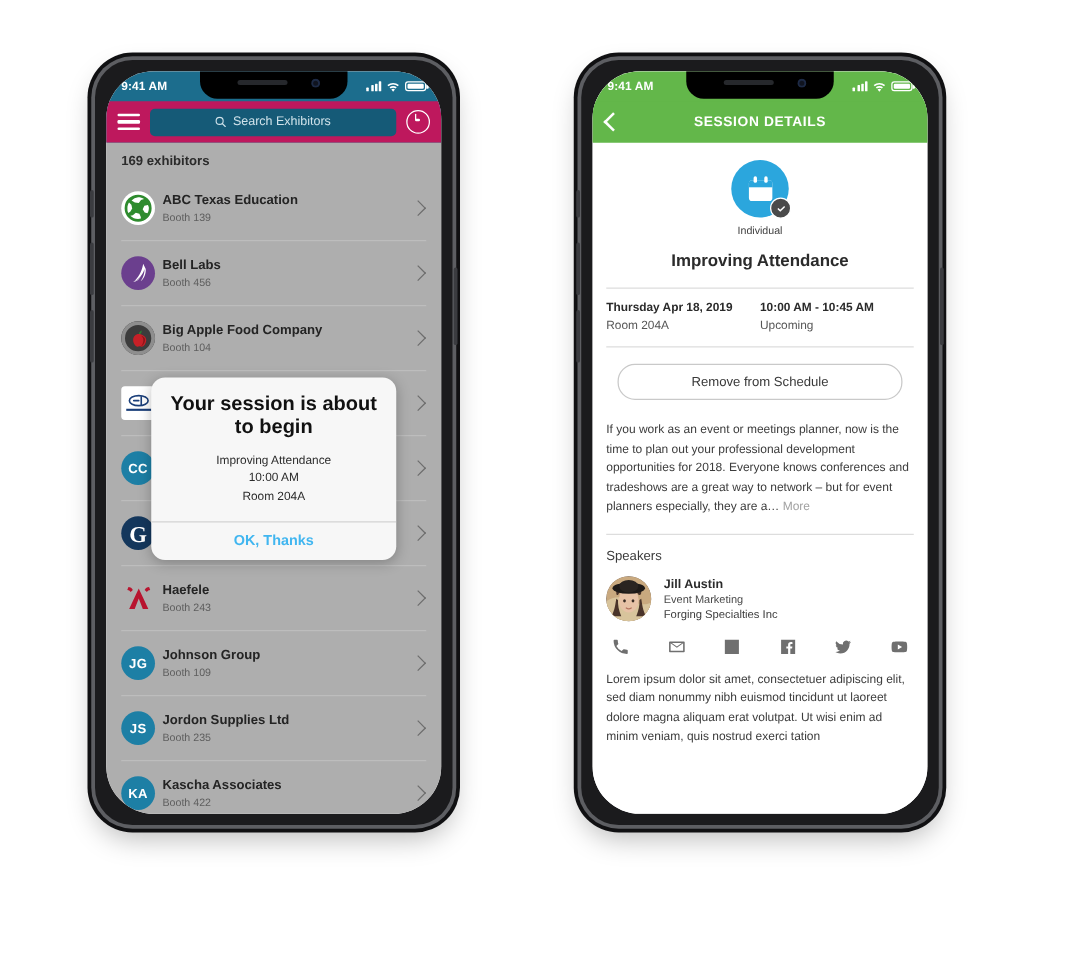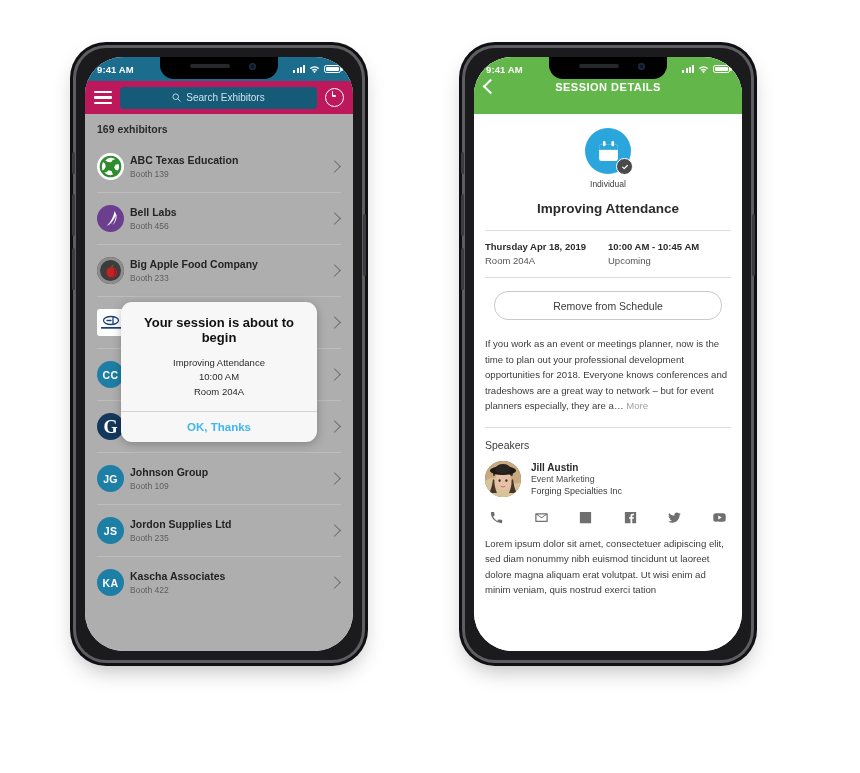--- a/index.html
+++ b/index.html
@@ -227,21 +227,21 @@
     top: 245px;
     width: 196px;
     background: #f7f7f7;
     border-radius: 11px;
     box-shadow: 0 2px 10px rgba(0,0,0,.25);
     overflow: hidden;
     text-align: center;
   }
   .modal-body { padding: 13px 12px 12px; }
   .modal-title {
-    font-size: 13px;
+    font-size: 16px;
     font-weight: bold;
     color: #111111;
     margin-bottom: 11px;
   }
   .modal-line { font-size: 9.5px; color: #2b2b2b; line-height: 1.5; }
   .modal-btn {
     border-top: 1px solid #d3d3d3;
     padding: 9px 0;
     font-size: 11.5px;
     color: #41b6f0;
@@ -249,21 +249,21 @@
     cursor: pointer;
   }
 
   
   .session-screen { position: absolute; inset: 0; background: #ffffff; }
   .green-top { background: #63b74a; }
   .navbar-green {
     height: 33px;
     background: #63b74a;
     display: flex;
-    align-items: flex-start;
+    align-items: center;
     padding: 0 11px;
     box-sizing: border-box;
     position: relative;
   }
   .back-chev {
     width: 9px; height: 9px;
     border-left: 2.3px solid #fff;
     border-bottom: 2.3px solid #fff;
     transform: rotate(45deg);
     cursor: pointer;
@@ -464,21 +464,21 @@
           <div class="ex-item">
             <div class="ex-logo logo-apple">
               <svg viewBox="0 0 24 24">
                 <path fill="#2f7d2f" d="M12.6 5.3c1-1.4 2.6-2 2.6-2s.1 1.9-1 3.2c-.8 1-1.9 1.3-1.9 1.3s-.3-1.4.3-2.5z"></path>
                 <path fill="#c62027" d="M12 7c-3.3 0-6 2.8-6 6.4 0 3.6 2.6 7.1 4.6 7.1 1 0 1.1-.6 2.3-.6 1.1 0 1.4.6 2.3.6 2 0 4.8-3.6 4.8-7.2C20 9.7 15.3 7 12 7z"></path>
                 <path fill="#8f1419" d="M14.6 8.8c1.6 1.2 2.3 3 2.3 5 0 2.6-1.5 5.5-2.8 6.4 2-.1 4.6-3.7 4.6-7.1 0-2.2-1.8-3.9-4.1-4.3z"></path>
               </svg>
             </div>
             <div class="ex-text">
               <div class="ex-name">Big Apple Food Company</div>
-              <div class="ex-booth">Booth 233</div>
+              <div class="ex-booth">Booth 104</div>
             </div>
             <div class="chev"></div>
           </div>
 
           <div class="ex-item">
             <div class="ex-logo logo-chameleon">
               <svg viewBox="0 0 52 34">
                 <ellipse cx="26" cy="12" rx="15" ry="8" fill="none" stroke="#1b3f7a" stroke-width="2.6"></ellipse>
                 <path d="M18 12h8M30 6v12" stroke="#1b3f7a" stroke-width="2.6" stroke-linecap="round"></path>
                 <rect x="6" y="25" width="40" height="3.4" fill="#1b3f7a"></rect>
@@ -506,20 +506,33 @@
                 <text x="20" y="30" text-anchor="middle" font-family="Liberation Serif, serif" font-size="27" fill="#ffffff">G</text>
               </svg>
             </div>
             <div class="ex-text">
               <div class="ex-name">Global Deli</div>
               <div class="ex-booth">Booth 177</div>
             </div>
             <div class="chev"></div>
           </div>
 
+          <div class="ex-item">
+            <div class="ex-logo logo-haefele">
+              <svg viewBox="0 0 44 36">
+                <path fill="#b8142f" d="M22 4 35 32h-7.5L22 17.5 16.5 32H9L22 4z"></path>
+                <path fill="#b8142f" d="M8 2c2.5 0 5 1.5 6 4L11 9C10 7 8.5 6 6.5 6L8 2zM36 2l1.5 4C35.5 6 34 7 33 9l-3-3c1-2.5 3.5-4 6-4z"></path>
+              </svg>
+            </div>
+            <div class="ex-text">
+              <div class="ex-name">Haefele</div>
+              <div class="ex-booth">Booth 243</div>
+            </div>
+            <div class="chev"></div>
+          </div>
 
           <div class="ex-item">
             <div class="ex-logo avatar-blue">JG</div>
             <div class="ex-text">
               <div class="ex-name">Johnson Group</div>
               <div class="ex-booth">Booth 109</div>
             </div>
             <div class="chev"></div>
           </div>
 

